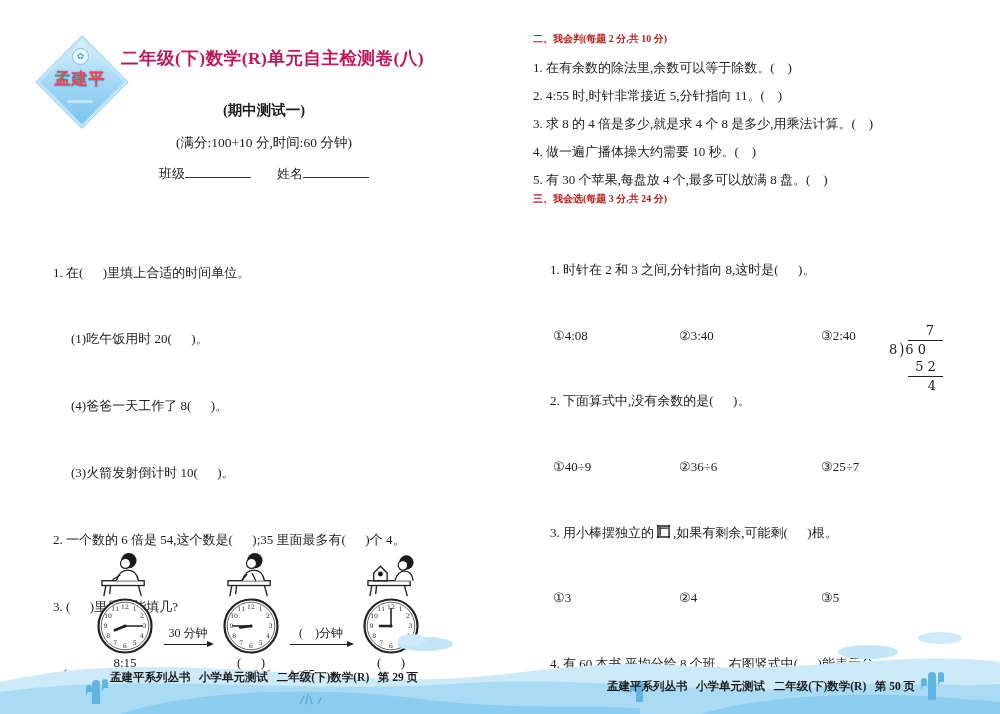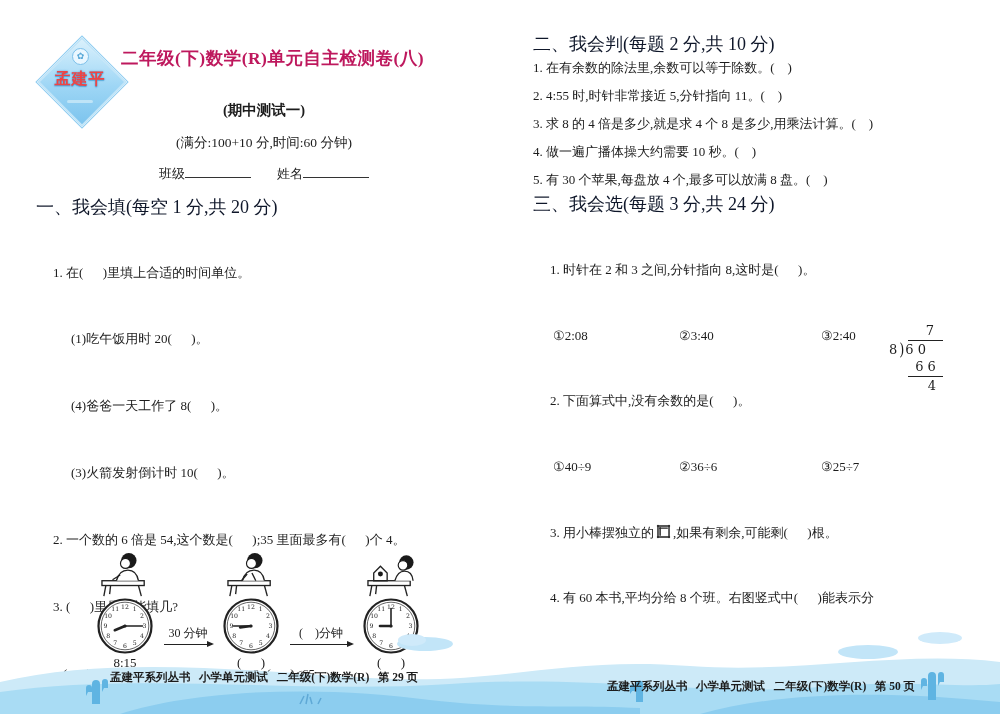--- a/index.html
+++ b/index.html
@@ -36,21 +36,21 @@
 
   
   .title{position:absolute;left:121px;top:46px;font-size:17.5px;font-weight:bold;color:#be185d;letter-spacing:0.5px;}
   .cline{position:absolute;left:36px;width:456px;text-align:center;white-space:pre;}
   .exam-name{top:101px;font-size:14.5px;font-weight:700;}
   .exam-info{top:134px;font-size:13.5px;}
   .cn-row{top:164px;font-size:13px;}
   .uline{display:inline-block;width:66px;border-bottom:1px solid #333;height:13px;}
 
   
-  .shead{font-size:18px;font-weight:normal;color:#0f172a;}
+  .shead{font-size:10px;font-weight:bold;color:#b91c1c;}
   #s1head{position:absolute;left:36px;top:195px;}
   .s1body{position:absolute;left:36px;top:217px;width:458px;font-size:13px;line-height:22.3px;white-space:pre-wrap;}
   .q{padding-left:17px;}
   .sub{padding-left:35px;}
   .eq{padding-left:27px;}
 
   
   .activity{position:absolute;left:88px;top:550px;width:344px;display:flex;align-items:flex-end;}
   .acol{width:74px;text-align:center;}
   .acol .kid{height:48px;}
@@ -108,21 +108,20 @@
       <div class="logo-text">孟建平</div>
       <div class="logo-sub"><i></i></div>
     </div>
   </div>
 
   <div class="title">二年级(下)数学(R)单元自主检测卷(八)</div>
   <div class="cline exam-name">(期中测试一)</div>
   <div class="cline exam-info">(满分:100+10 分,时间:60 分钟)</div>
   <div class="cline cn-row"><span>班级</span><span class="uline"></span><span>　　</span><span>姓名</span><span class="uline"></span></div>
 
-  <div class="shead" id="s1head">一、我会填(每空 1 分,共 20 分)</div>
 
   <div class="s1body">
     <div class="q">1. 在(      )里填上合适的时间单位。</div>
     <div class="sub">(1)吃午饭用时 20(      )。</div>
     <div class="sub">(4)爸爸一天工作了 8(      )。</div>
     <div class="sub">(3)火箭发射倒计时 10(      )。</div>
     <div class="q">2. 一个数的 6 倍是 54,这个数是(      );35 里面最多有(      )个 4。</div>
     <div class="q">3. (      )里最大能填几?</div>
     <div class="eq">(      )×6&lt;47          35&gt;7×(      )          8×(      )&lt;65</div>
     
@@ -290,38 +289,43 @@
         <span>5. 有 30 个苹果,每盘放 4 个,最多可以放满 8 盘。</span>
         <span class="brk">(    )</span>
       </div>
   </div>
 
   <div class="shead" id="s3head">三、我会选(每题 3 分,共 24 分)</div>
 
   <div class="s3body">
     <div class="q">1. 时针在 2 和 3 之间,分针指向 8,这时是(      )。</div>
     <div class="opts">
-      <span>①2:08</span>
+      <span>①4:08</span>
       <span>②3:40</span>
       <span>③2:40</span>
     </div>
     <div class="q">2. 下面算式中,没有余数的是(      )。</div>
     <div class="opts">
       <span>①40÷9</span>
       <span>②36÷6</span>
       <span>③25÷7</span>
     </div>
     <div class="q"><span>3. 用小棒摆独立的</span><svg class="stick" viewBox="0 0 20 20" width="17" height="17">
           <line x1="3" y1="3.5" x2="17" y2="3.5"></line>
           <line x1="3" y1="16.5" x2="17" y2="16.5"></line>
           <line x1="3.5" y1="3" x2="3.5" y2="17"></line>
           <line x1="16.5" y1="3" x2="16.5" y2="17"></line>
           <line x1="5.5" y1="6" x2="14.5" y2="6"></line>
           <line x1="6" y1="5.5" x2="6" y2="14.5"></line>
         </svg><span>,如果有剩余,可能剩(      )根。</span></div>
+    <div class="opts">
+      <span>①3</span>
+      <span>②4</span>
+      <span>③5</span>
+    </div>
     <div class="q q4w">4. 有 60 本书,平均分给 8 个班。右图竖式中(      )能表示分</div>
     
     
     
     
     
     
     
     
     
@@ -332,21 +336,21 @@
     
   </div>
 
   <div class="ldiv">
     <div class="ldq">7</div>
     <div class="ldr">
       <span>8</span>
       <span class="ldp">)</span>
       <span>6 0</span>
     </div>
-    <div class="ldm">6 6</div>
+    <div class="ldm">5 2</div>
     <div class="ldn">4</div>
   </div>
 
   <div class="footer" id="footR">孟建平系列丛书   小学单元测试   二年级(下)数学(R)   第 50 页</div>
 </div>
 
 <svg id="landscape" viewBox="0 0 1000 88" preserveAspectRatio="none">
   <g>
     <ellipse cx="425" cy="18" rx="28" ry="7" fill="#c2e5f8"></ellipse>
     <ellipse cx="412" cy="14" rx="14" ry="6" fill="#cfeafa"></ellipse>

